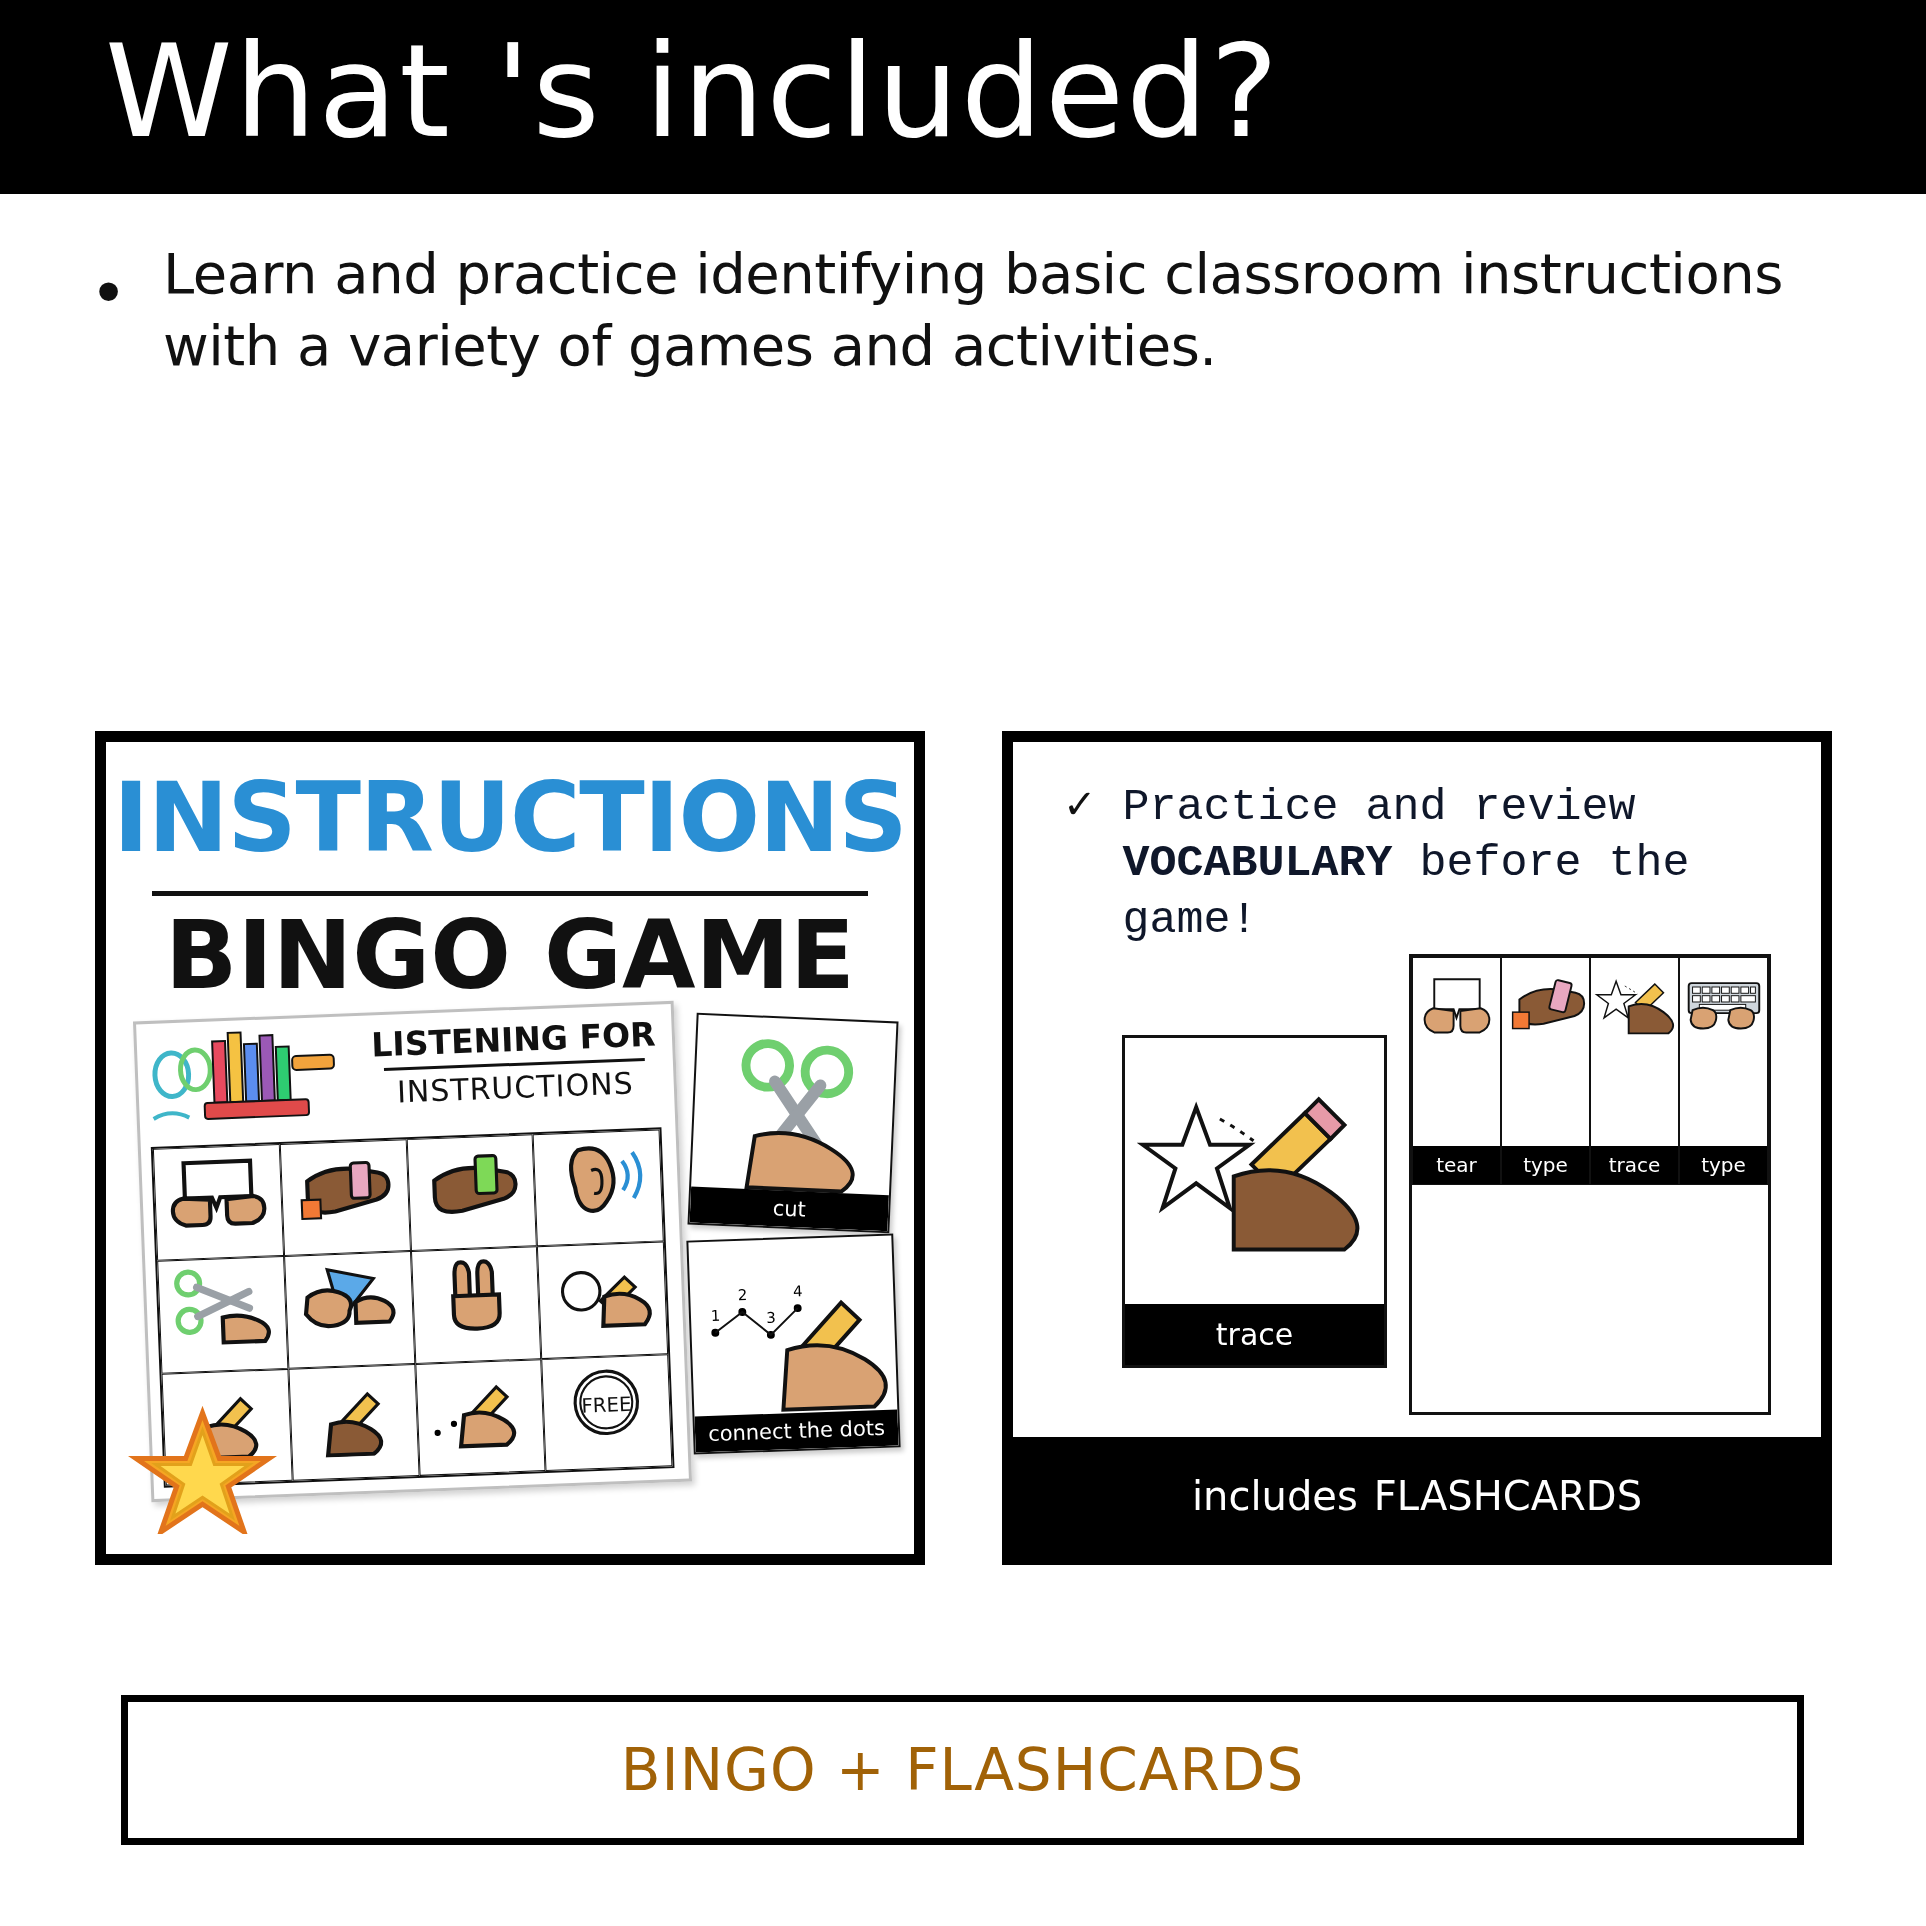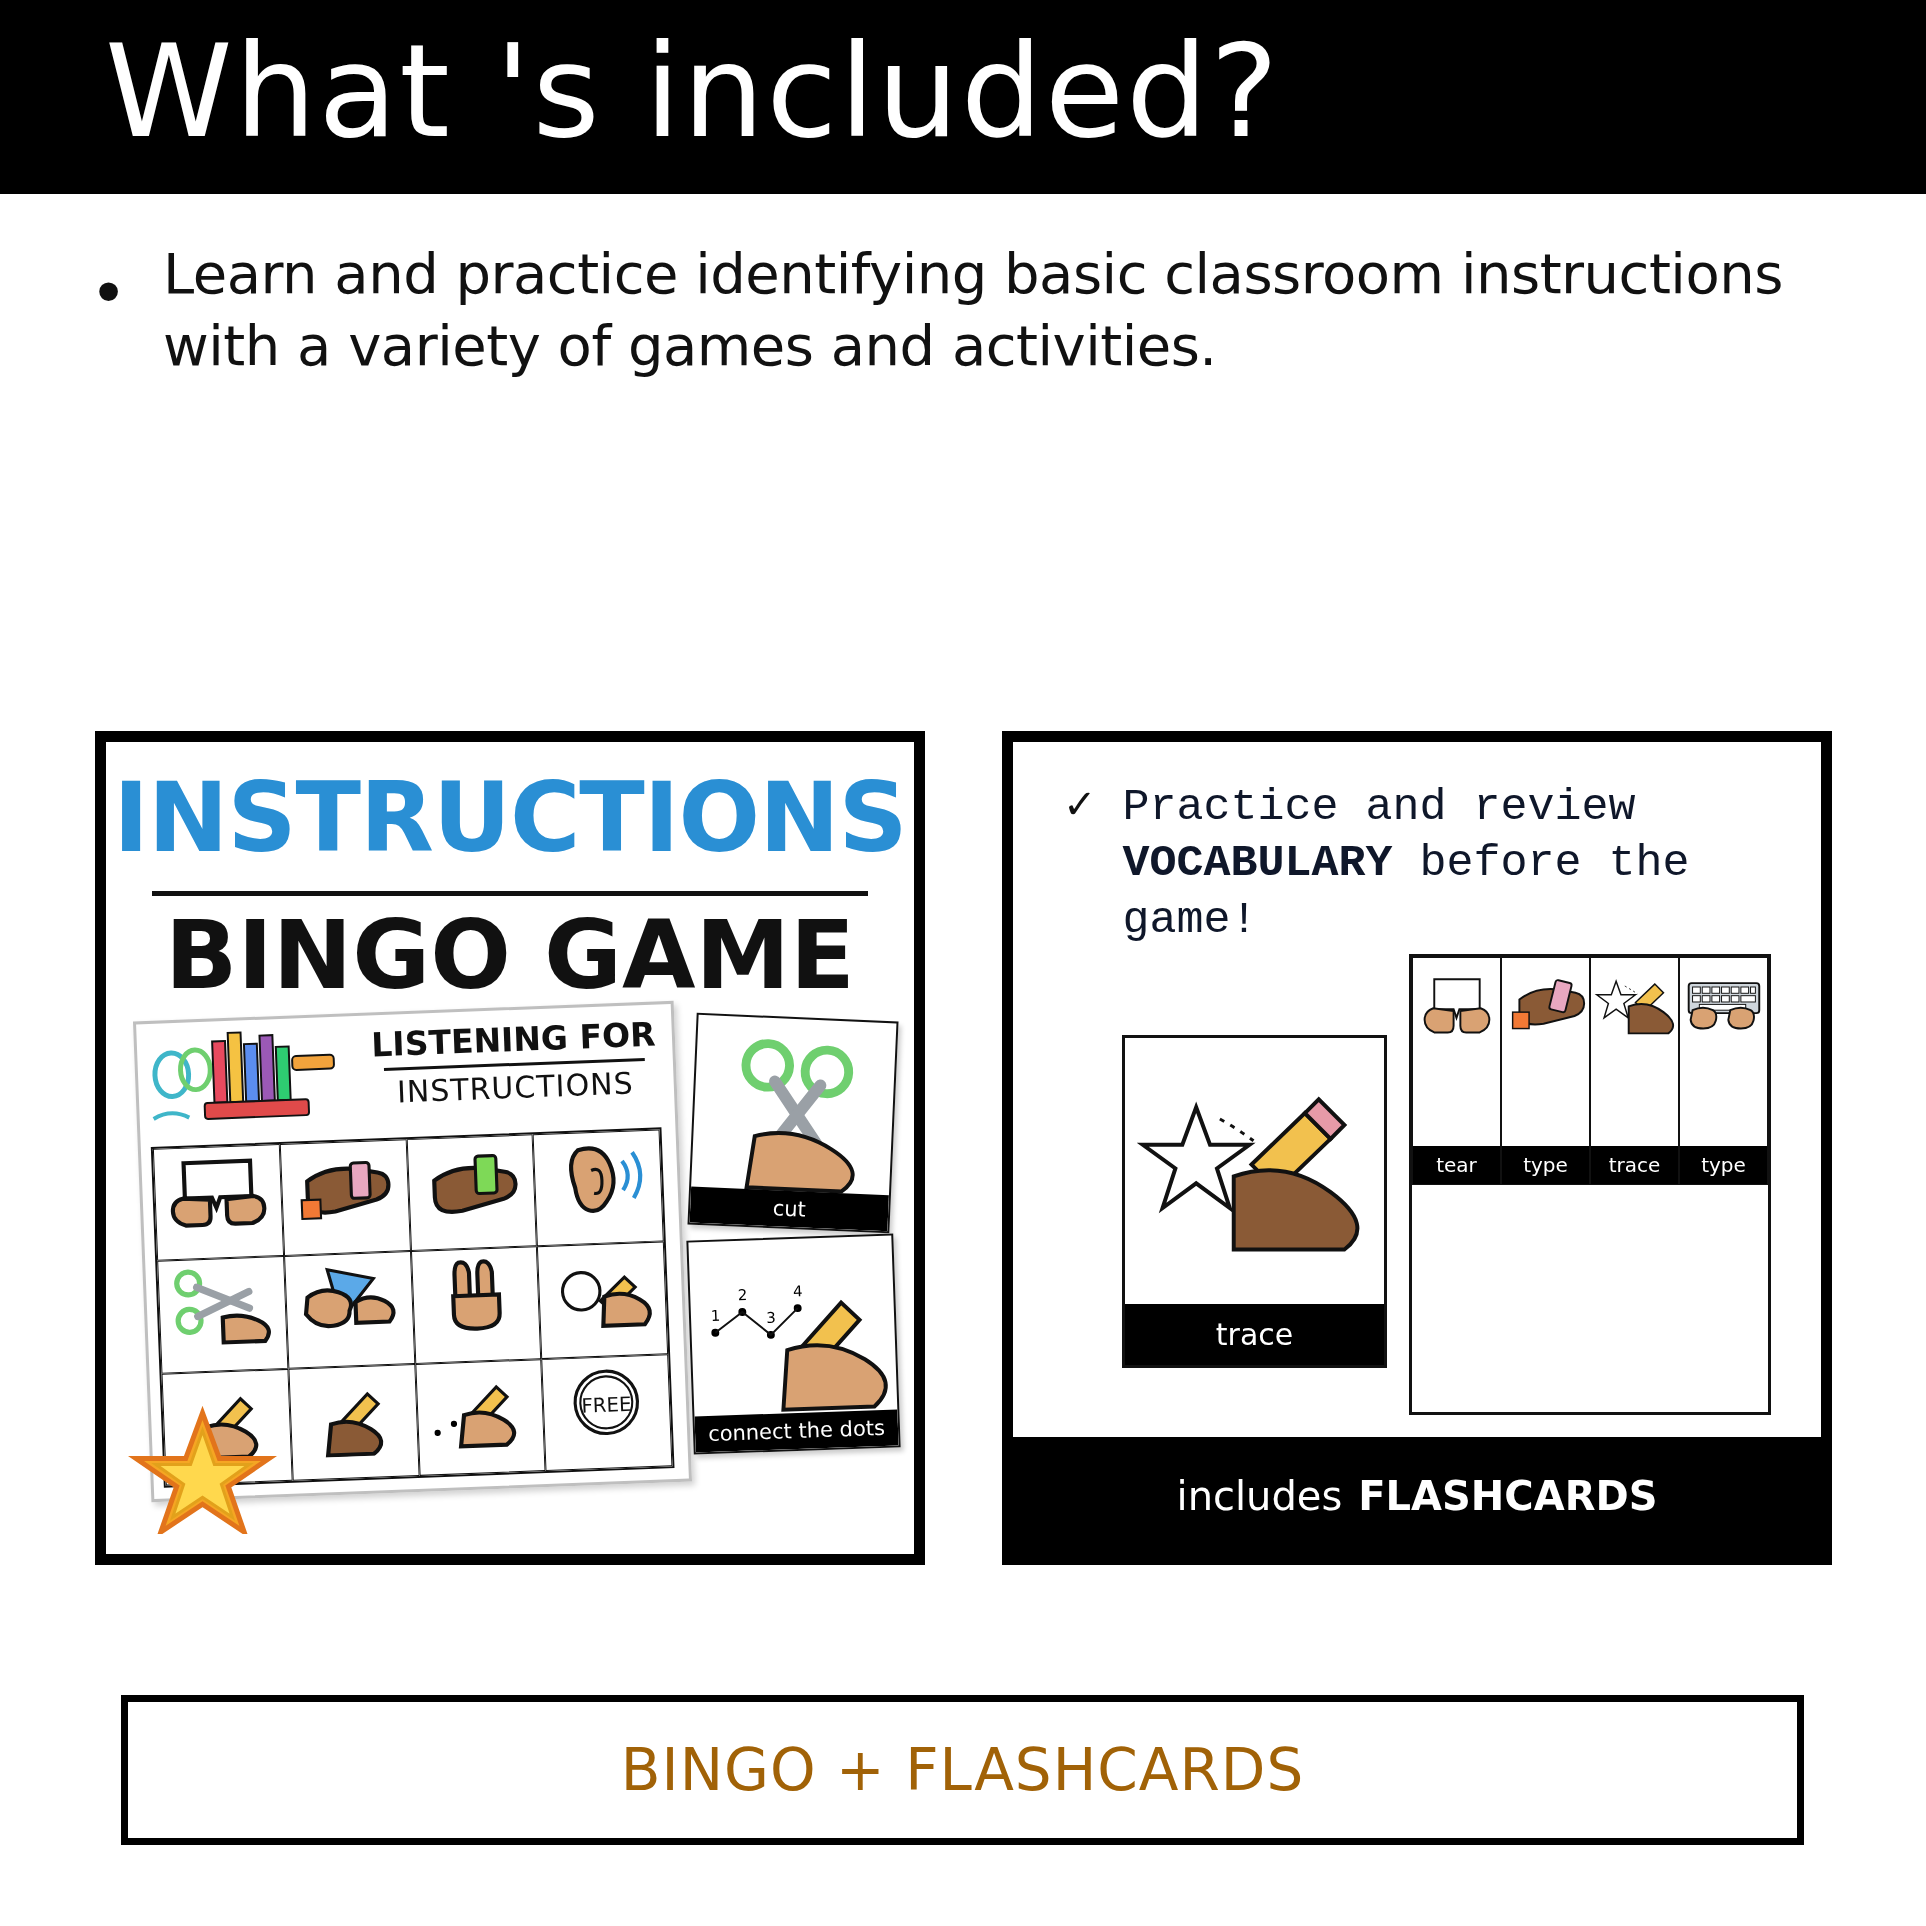--- a/index.html
+++ b/index.html
@@ -294,21 +294,21 @@
     left: 0; right: 0; bottom: 0;
     height: 117px;
     background: #000;
     color: #fff;
     display: flex;
     align-items: center;
     justify-content: center;
     font-size: 40px;
     font-family: "DejaVu Sans", sans-serif;
   }
-  .right-footer .bold { font-weight: 700; margin-left: 16px; }
+  .right-footer .bold { font-weight: 400; margin-left: 16px; }
 
   
   .bottom-box {
     position: absolute;
     left: 121px;
     top: 1695px;
     width: 1683px;
     height: 150px;
     border: 7px solid #000;
     box-sizing: border-box;

